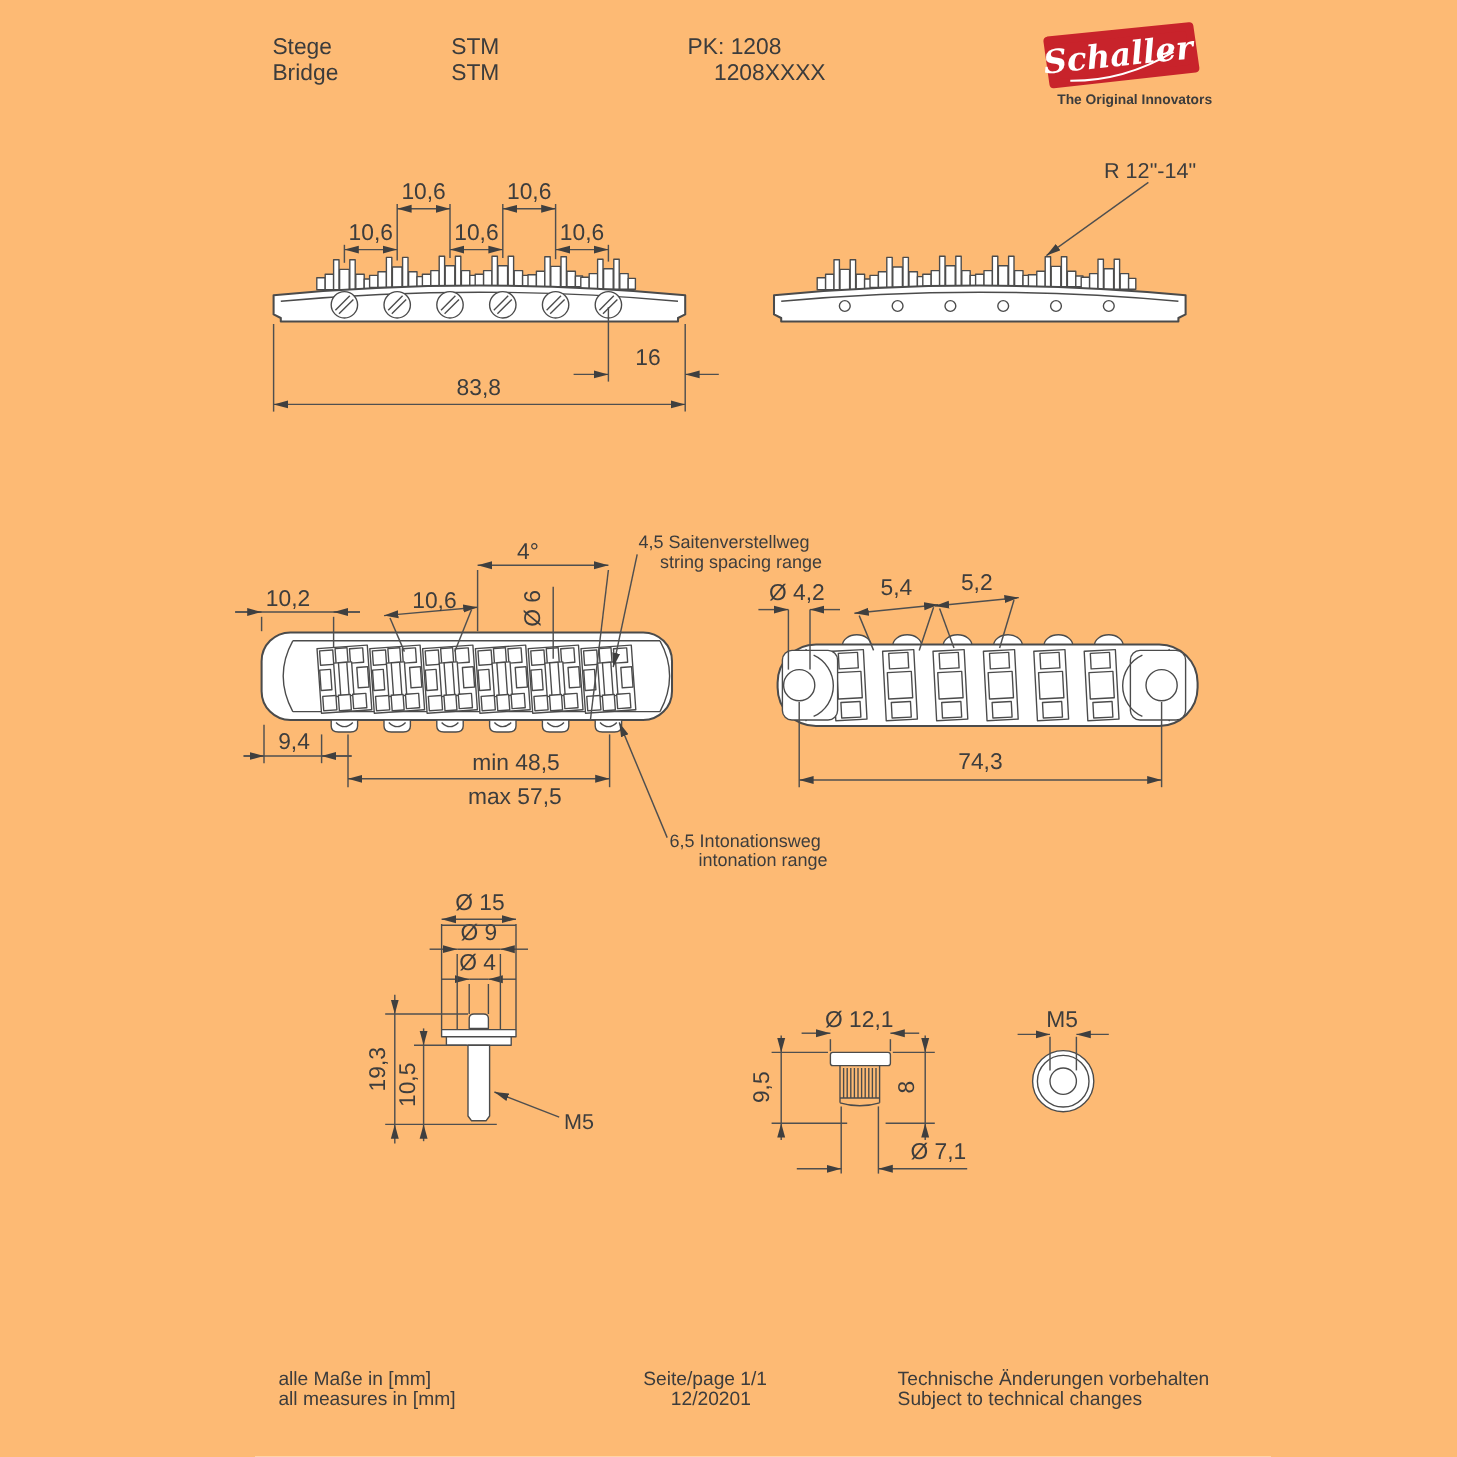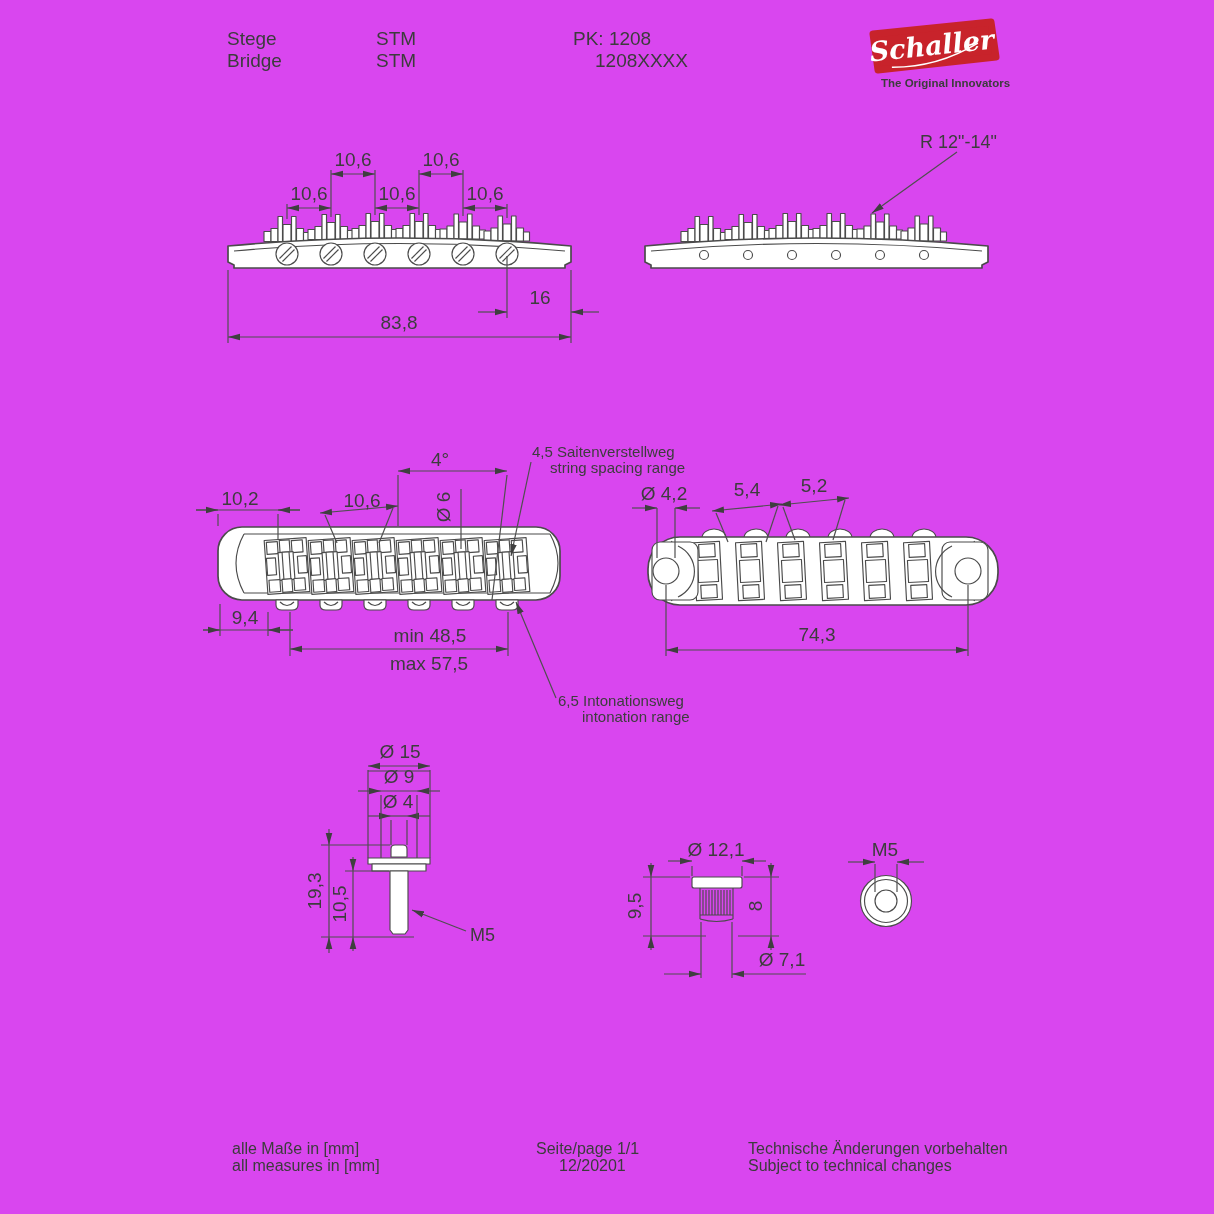--- a/index.html
+++ b/index.html
@@ -1,16 +1,16 @@
 <!DOCTYPE html>
 <html><head>
 <meta charset="utf-8">
 <style>
   html,body{margin:0;padding:0;background:#ffffff;}
-  #page{position:relative;width:1214px;height:1214px;background:#d946ef;overflow:hidden;
+  #page{position:relative;width:1214px;height:1214px;background:#fdba74;overflow:hidden;
         font-family:"Liberation Sans", sans-serif;}
   svg{position:absolute;left:0;top:0;}
   .ol{fill:#ffffff;stroke:#4b4b4b;stroke-width:1.7;stroke-linejoin:round;}
   .thin{fill:#ffffff;stroke:#4b4b4b;stroke-width:1.15;stroke-linejoin:round;}
   .nf2{fill:none;stroke:#4b4b4b;stroke-width:1.15;}
   .dim{fill:none;stroke:#4f4f4f;stroke-width:1.2;}
   .dtxt{font-size:19px;fill:#3d3d3d;text-anchor:middle;}
   .stxt{font-size:18px;fill:#3d3d3d;}
   .ntxt{font-size:15px;fill:#3d3d3d;}
   .htxt{font-size:19px;fill:#3c3c3c;}

